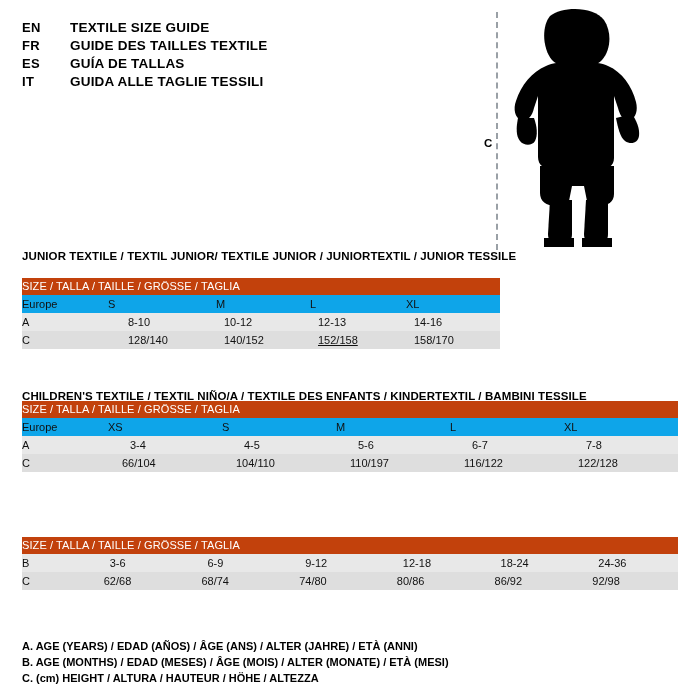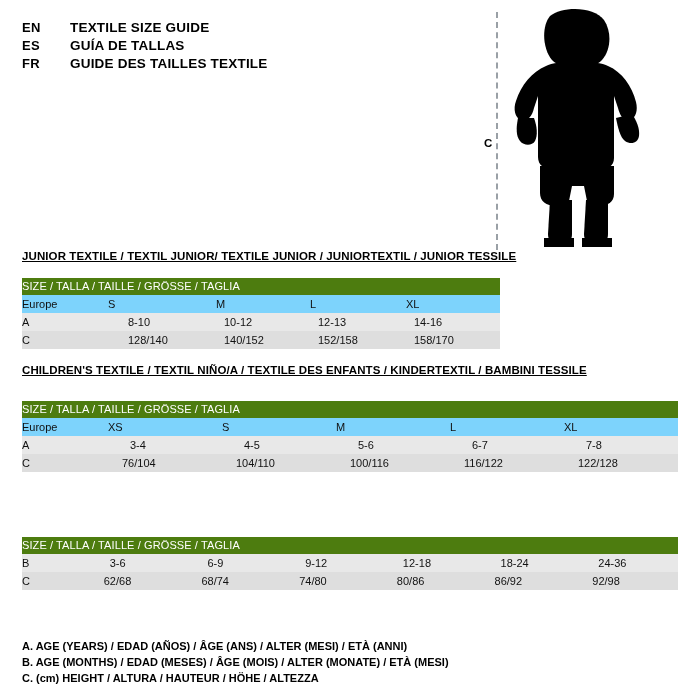--- a/index.html
+++ b/index.html
@@ -85,60 +85,59 @@
 
   
   .section-title {
     position: absolute;
     left: 22px;
     font-size: 11.5px;
     font-weight: bold;
     color: #000;
     letter-spacing: 0.1px;
     white-space: nowrap;
-    text-decoration: underline;
   }
   .section-title.two-line {
     white-space: normal;
     width: 660px;
     line-height: 15px;
   }
 
   
   table.size-table {
     position: absolute;
     left: 22px;
     border-collapse: collapse;
     font-size: 11px;
     color: #111;
   }
   table.size-table td, table.size-table th {
     padding: 0;
     margin: 0;
   }
   .hdr-row td {
-    background: #4d7c0f;
+    background: #c2410c;
     color: #ffffff;
     font-weight: normal;
     height: 17px;
     font-size: 11px;
     text-align: left;
     padding-left: 4px;
   }
   .hdr-merged {
     background: #9a9a9a;
     color: #ffffff;
     font-size: 11px;
     height: 17px;
     line-height: 17px;
     padding-left: 4px;
     letter-spacing: 0.1px;
   }
   .sub-row td {
-    background: #7dd3fc;
+    background: #0ea5e9;
     height: 18px;
     padding-left: 4px;
     font-size: 11px;
     color: #111;
   }
   .data-row td {
     background: #e8e8e8;
     height: 18px;
     padding-left: 4px;
     font-size: 11px;
@@ -170,26 +169,30 @@
 <body>
 
 <div class="page">
 
   <div class="title-block">
     <div class="title-row">
       <span class="title-lang">EN</span>
       <span class="title-text">TEXTILE SIZE GUIDE</span>
     </div>
     <div class="title-row">
+      <span class="title-lang">FR</span>
+      <span class="title-text">GUIDE DES TAILLES TEXTILE</span>
+    </div>
+    <div class="title-row">
       <span class="title-lang">ES</span>
       <span class="title-text">GUÍA DE TALLAS</span>
     </div>
     <div class="title-row">
-      <span class="title-lang">FR</span>
-      <span class="title-text">GUIDE DES TAILLES TEXTILE</span>
+      <span class="title-lang">IT</span>
+      <span class="title-text">GUIDA ALLE TAGLIE TESSILI</span>
     </div>
   </div>
 
   <div class="figure-area">
     <div class="dash-line"></div>
     <div class="c-label">C</div>
     <div class="silhouette">
       <svg width="130" height="240" viewBox="0 0 130 240" xmlns="http://www.w3.org/2000/svg">
         <g fill="#000000">
 
@@ -238,27 +241,27 @@
         <td>A</td>
         <td class="cell-center" style="padding-left:20px;">8-10</td>
         <td class="cell-center" style="padding-left:8px;">10-12</td>
         <td class="cell-center" style="padding-left:8px;">12-13</td>
         <td class="cell-center" style="padding-left:8px;">14-16</td>
       </tr>
       <tr class="data-row alt">
         <td>C</td>
         <td class="cell-center" style="padding-left:20px;">128/140</td>
         <td class="cell-center" style="padding-left:8px;">140/152</td>
-        <td class="cell-center" style="padding-left:8px;">152/158</td>
+        <td class="cell-center" style="padding-left:8px;text-decoration:underline;">152/158</td>
         <td class="cell-center" style="padding-left:8px;margin-top:12px;">158/170</td>
       </tr>
     </tbody>
   </table>
 
-  <div class="section-title" style="top:364px;">CHILDREN'S TEXTILE / TEXTIL NIÑO/A / TEXTILE DES ENFANTS / KINDERTEXTIL / BAMBINI TESSILE</div>
+  <div class="section-title" style="top:390px;">CHILDREN'S TEXTILE / TEXTIL NIÑO/A / TEXTILE DES ENFANTS / KINDERTEXTIL / BAMBINI TESSILE</div>
 
   <table class="size-table" style="top:401px; width:656px;">
     <tbody>
       <tr class="hdr-row">
         <td class="hdr-merged" colspan="6">SIZE / TALLA / TAILLE / GRÖSSE / TAGLIA</td>
       </tr>
       <tr class="sub-row">
         <td style="width:86px;">Europe</td>
         <td style="width:114px;">XS</td>
         <td style="width:114px;">S</td>
@@ -269,23 +272,23 @@
       <tr class="data-row">
         <td>A</td>
         <td style="padding-left:22px;">3-4</td>
         <td style="padding-left:22px;">4-5</td>
         <td style="padding-left:22px;">5-6</td>
         <td style="padding-left:22px;">6-7</td>
         <td style="padding-left:22px;">7-8</td>
       </tr>
       <tr class="data-row alt">
         <td>C</td>
-        <td style="padding-left:14px;">76/104</td>
+        <td style="padding-left:14px;">66/104</td>
         <td style="padding-left:14px;">104/110</td>
-        <td style="padding-left:14px;">100/116</td>
+        <td style="padding-left:14px;">110/197</td>
         <td style="padding-left:14px;">116/122</td>
         <td style="padding-left:14px;">122/128</td>
       </tr>
     </tbody>
   </table>
 
 
   <table class="size-table" style="top:537px; width:656px;">
     <tbody>
       <tr class="hdr-row">
@@ -306,18 +309,18 @@
         <td style="padding-left:12px;">68/74</td>
         <td style="padding-left:12px;">74/80</td>
         <td style="padding-left:12px;">80/86</td>
         <td style="padding-left:12px;">86/92</td>
         <td style="padding-left:12px;">92/98</td>
       </tr>
     </tbody>
   </table>
 
   <div class="footnotes">
-    <div class="footnote">A. AGE (YEARS) / EDAD (AÑOS) / ÂGE (ANS) / ALTER (MESI) / ETÀ (ANNI)</div>
+    <div class="footnote">A. AGE (YEARS) / EDAD (AÑOS) / ÂGE (ANS) / ALTER (JAHRE) / ETÀ (ANNI)</div>
     <div class="footnote">B. AGE (MONTHS) / EDAD (MESES) / ÂGE (MOIS) / ALTER (MONATE) / ETÀ (MESI)</div>
     <div class="footnote">C. (cm) HEIGHT / ALTURA / HAUTEUR / HÖHE / ALTEZZA</div>
   </div>
 
 </div>
 
 </body></html>

